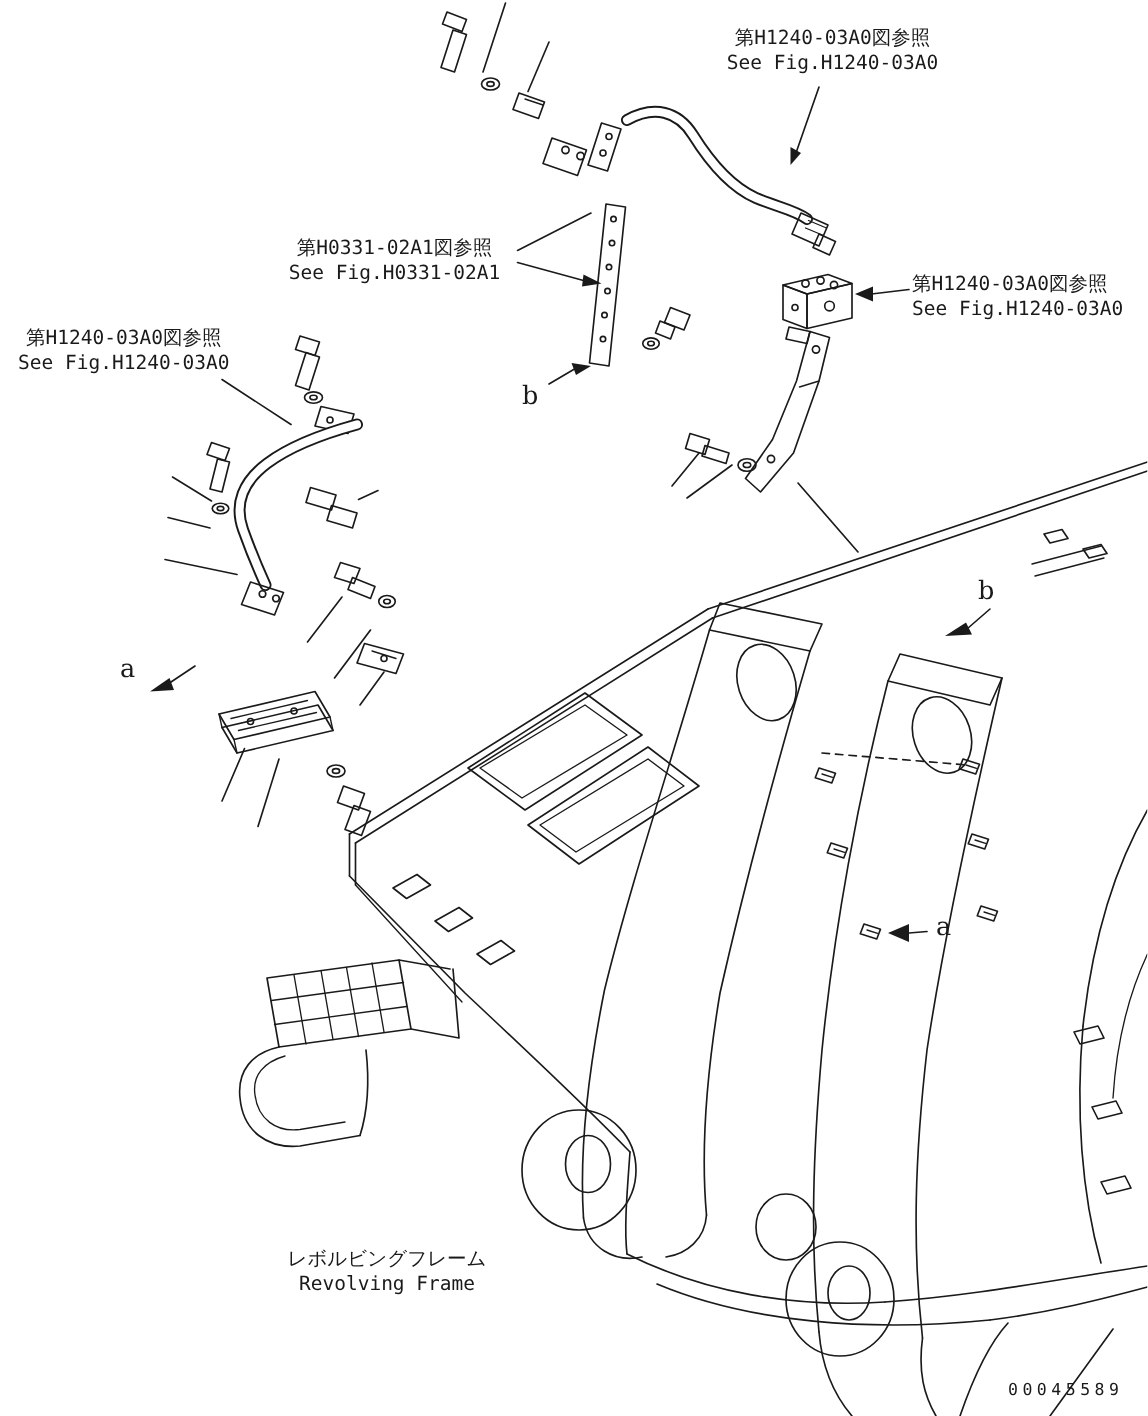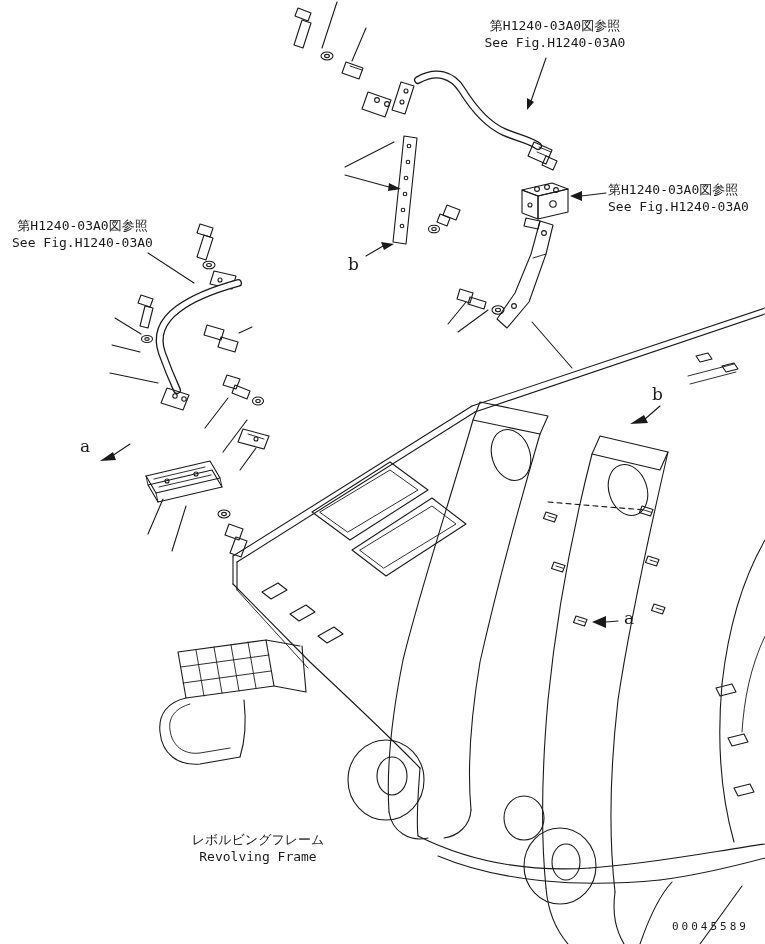--- a/index.html
+++ b/index.html
@@ -282,20 +282,24 @@
     </g>
 
   </g>
 </svg>
 
 <div class="label" style="left:455px;top:18px;width:200px;">
   <span>第H1240-03A0図参照</span>
   <span>See Fig.H1240-03A0</span>
 </div>
 
+<div class="label" style="left:168px;top:158px;width:190px;">
+  <span>第H0331-02A1図参照</span>
+  <span>See Fig.H0331-02A1</span>
+</div>
 
 <div class="label" style="left:608px;top:182px;width:170px;text-align:left;">
   <span>第H1240-03A0図参照</span>
   <span>See Fig.H1240-03A0</span>
 </div>
 
 <div class="label" style="left:0px;top:218px;width:165px;">
   <span>第H1240-03A0図参照</span>
   <span>See Fig.H1240-03A0</span>
 </div>

